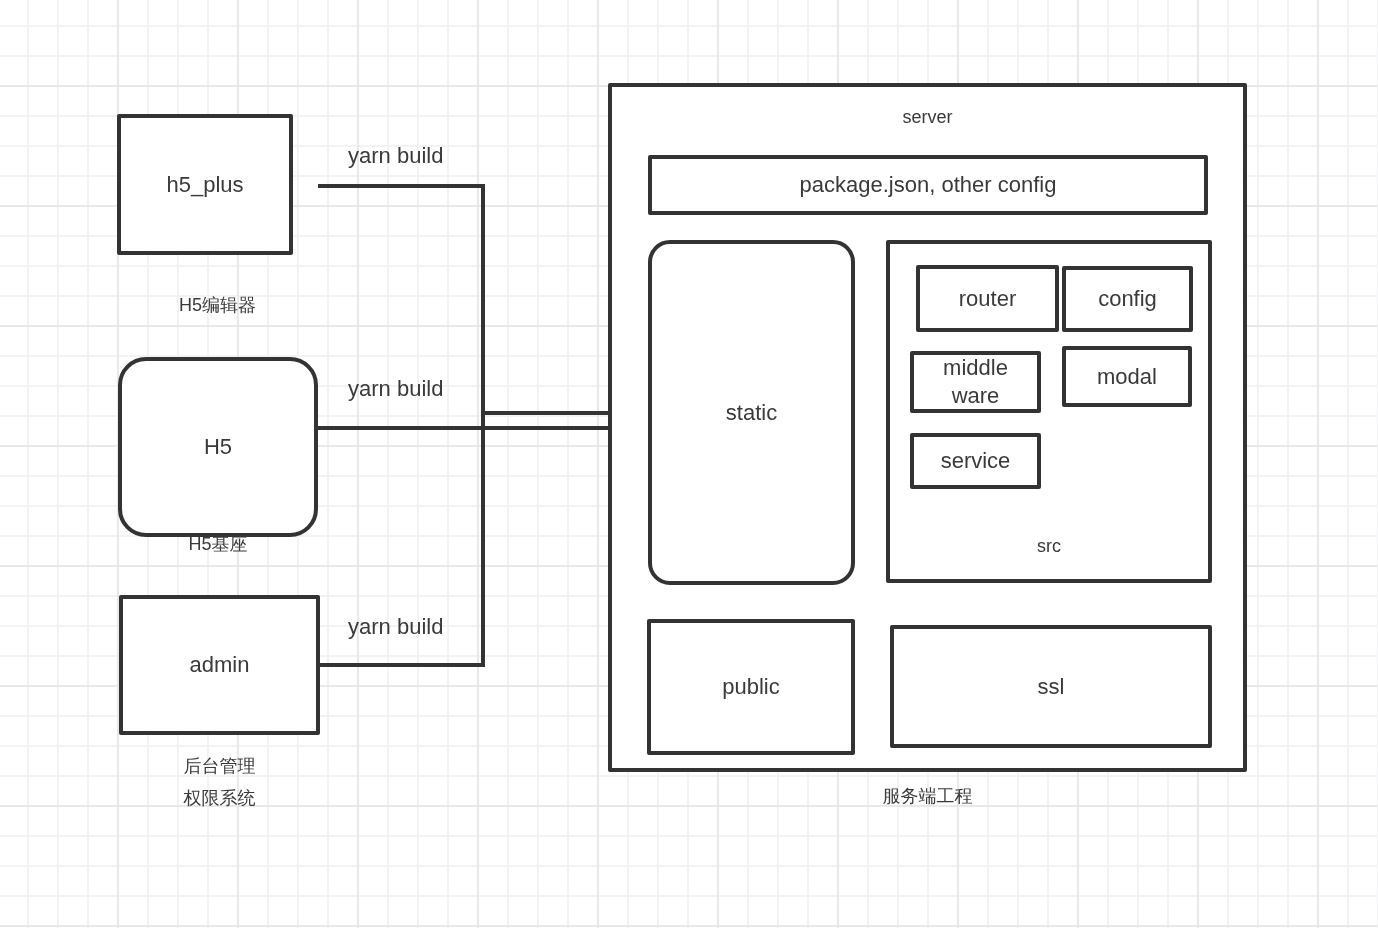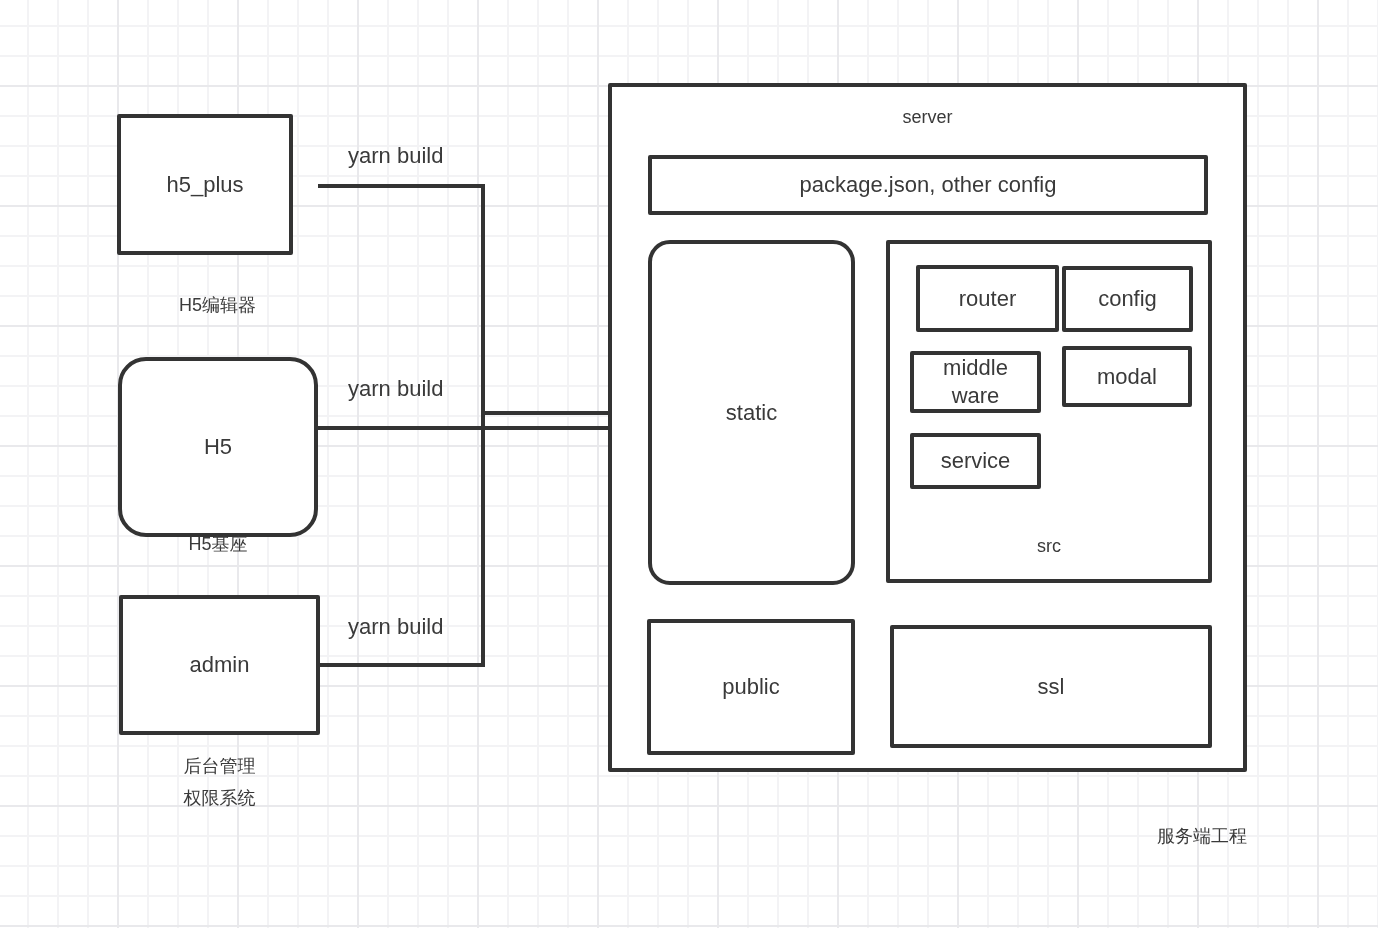--- a/index.html
+++ b/index.html
@@ -137,15 +137,15 @@
   </div>
   <div class="label" style="left:886px;top:533px;width:326px;">src</div>
 
   <div class="node" style="left:647px;top:619px;width:208px;height:136px;">
     <span>public</span>
   </div>
   <div class="node" style="left:890px;top:625px;width:322px;height:123px;">
     <span>ssl</span>
   </div>
 
-  <div class="label" style="left:608px;top:823px;width:639px;text-align:right;">服务端工程</div>
+  <div class="label" style="left:608px;top:783px;width:639px;">服务端工程</div>
 
 </div>
 
 </body></html>

